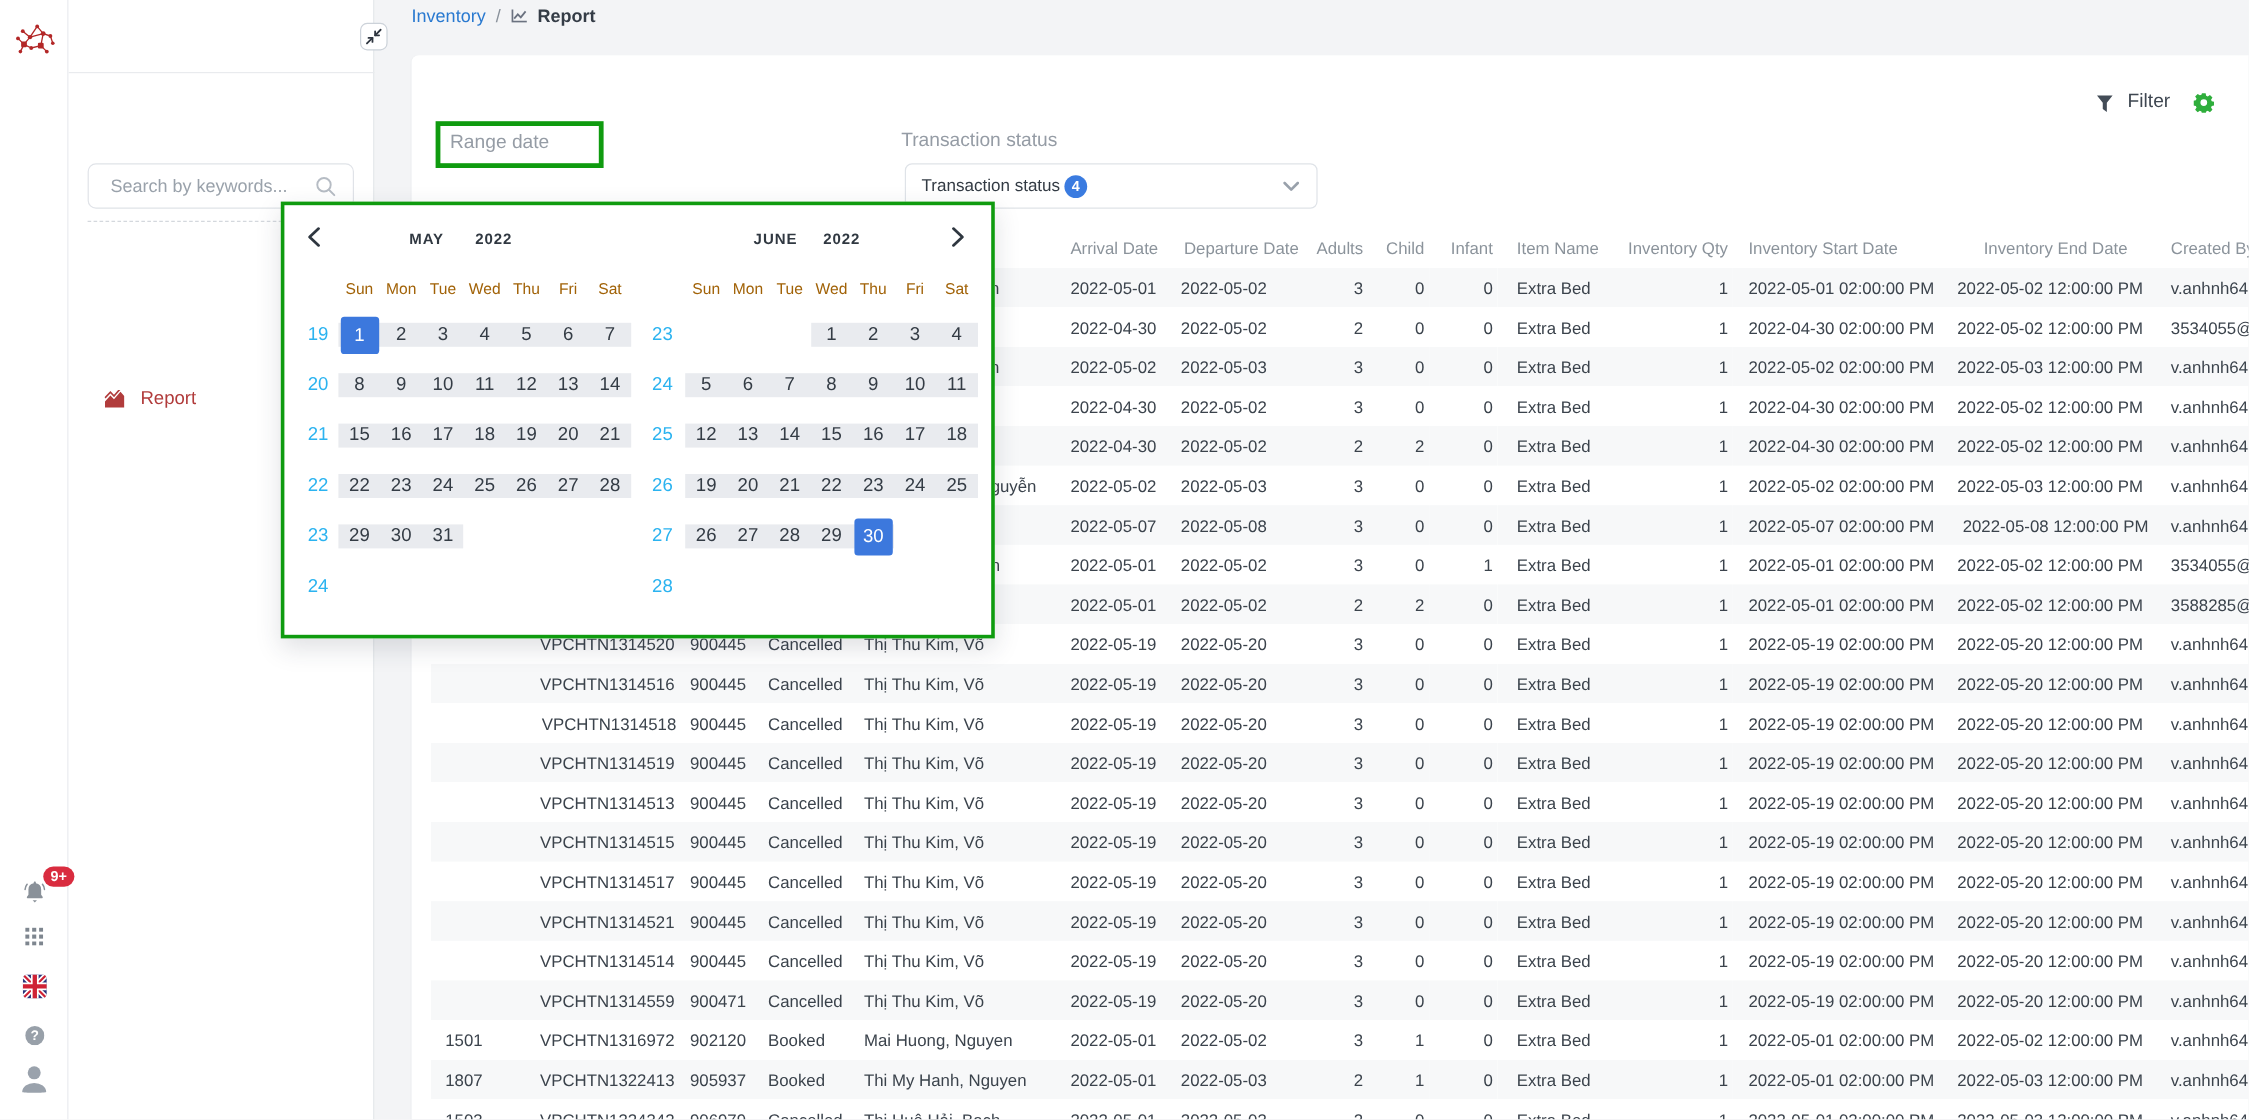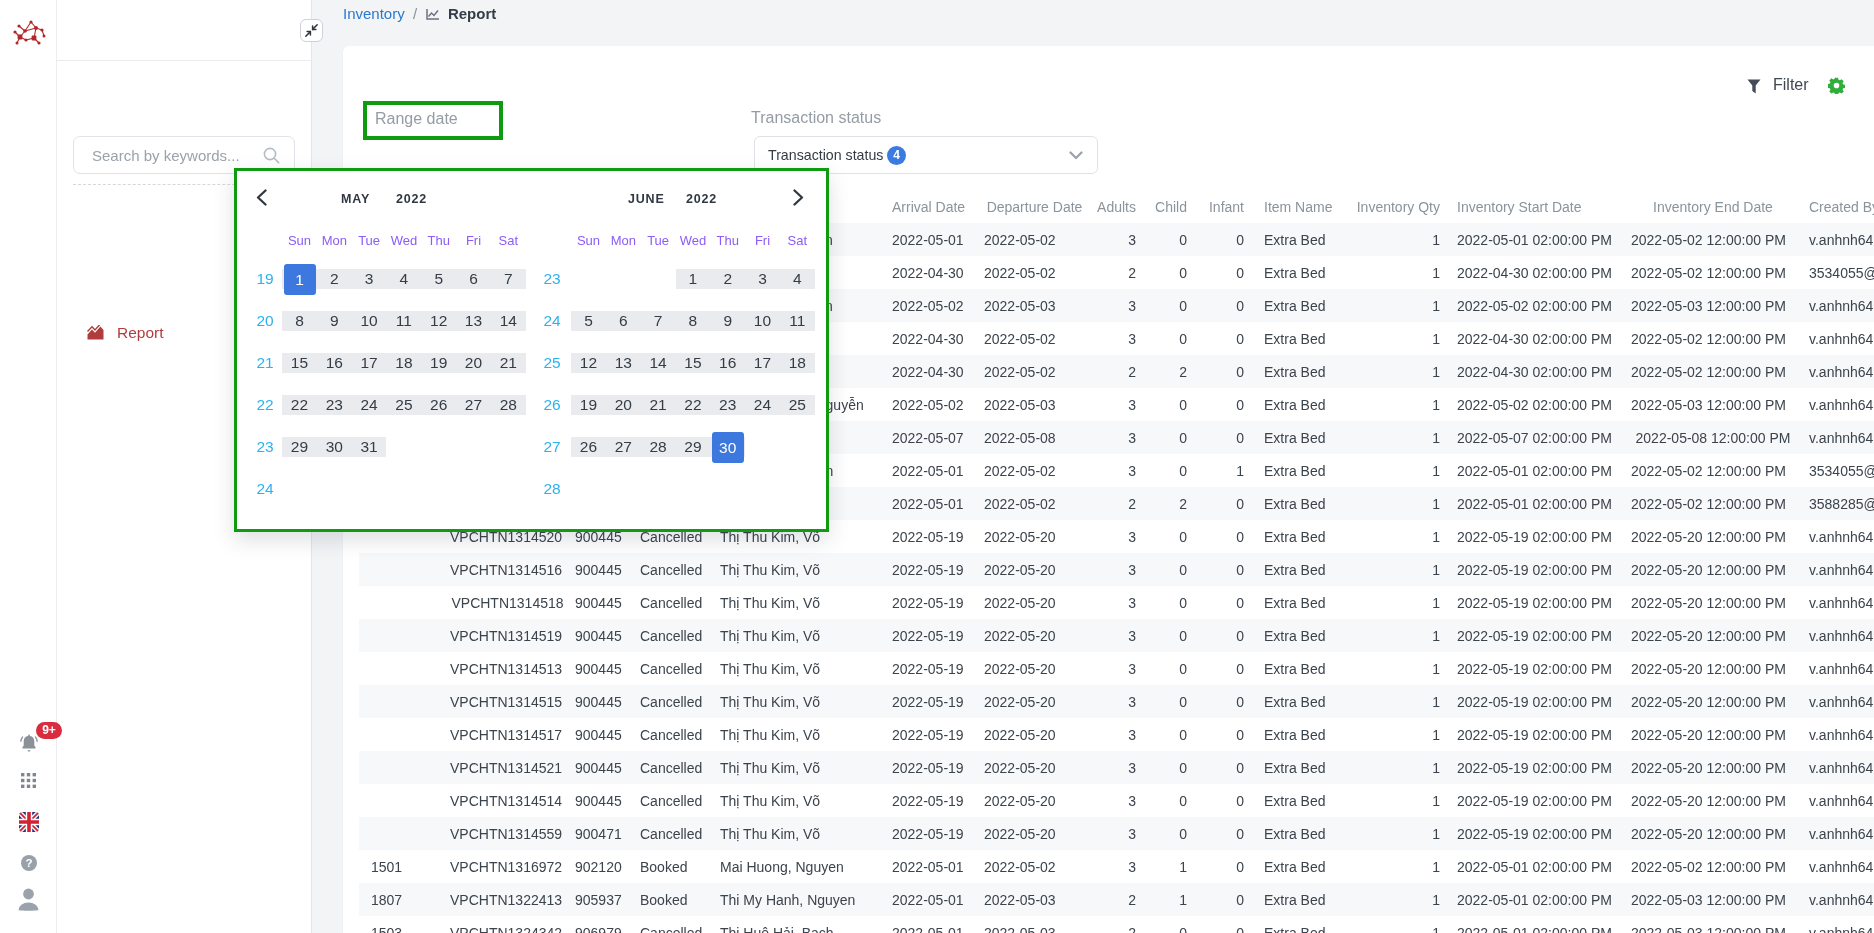--- a/index.html
+++ b/index.html
@@ -33,21 +33,21 @@
 table{border-collapse:collapse;table-layout:fixed;width:1616px}
 th{height:33px;font-weight:400;font-size:14px;color:#8b939b;white-space:nowrap;overflow:hidden}
 td{height:33px;font-size:14px;color:#3b434c;white-space:nowrap;overflow:hidden}
 tr.odd td{background:#f7f8f9}
 
 .gbox{position:absolute;border:4px solid #0f9b0f;background:transparent;z-index:40}
 
 .popup{position:absolute;left:234px;top:168px;width:595px;height:364px;background:#fff;border:3px solid #0f9b0f;z-index:35;box-shadow:0 8px 20px rgba(40,50,70,.15)}
 .popup .in{position:absolute;left:-3px;top:-3px;width:595px;height:364px}
 .mt{position:absolute;top:24px;font-size:12.5px;font-weight:700;color:#303841;letter-spacing:0.8px}
-.wd{position:absolute;width:34.8px;text-align:center;font-size:13px;color:#8b5cf6;line-height:16px}
+.wd{position:absolute;width:34.8px;text-align:center;font-size:13px;color:#a16207;line-height:16px}
 .wn{position:absolute;width:40px;text-align:center;font-size:15.5px;color:#2bb3f0;line-height:20px}
 .dy{position:absolute;width:34.8px;text-align:center;font-size:15.5px;color:#343c45;line-height:20px}
 .rg{position:absolute;height:20px;background:#e9ebef}
 .dsel{position:absolute;width:32px;height:31px;background:#3c78dd;border-radius:3px;color:#fff;font-size:15.5px;text-align:center;line-height:31px}
 
 .rico{position:absolute;left:0;width:57px;text-align:center}
 </style></head>
 <body>
 <div class="card">
   <div style="position:absolute;left:1404px;top:30px;z-index:2;width:110px;height:20px">

